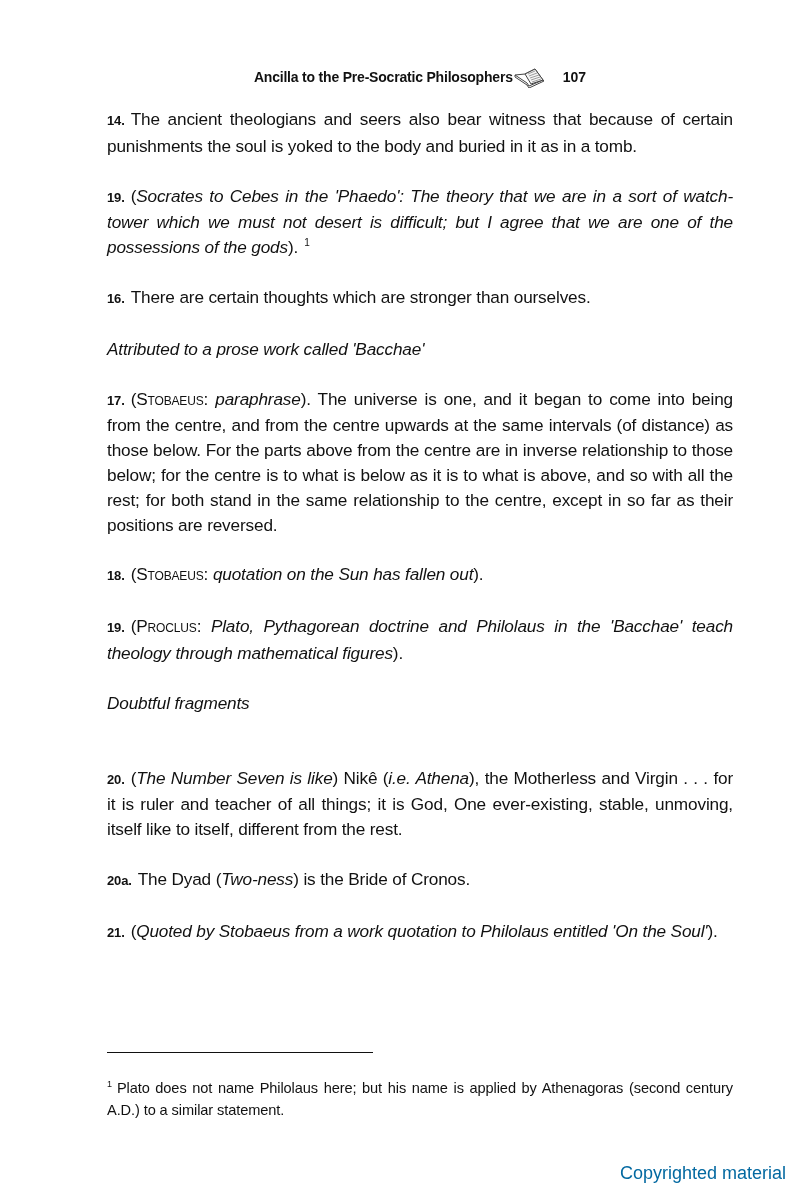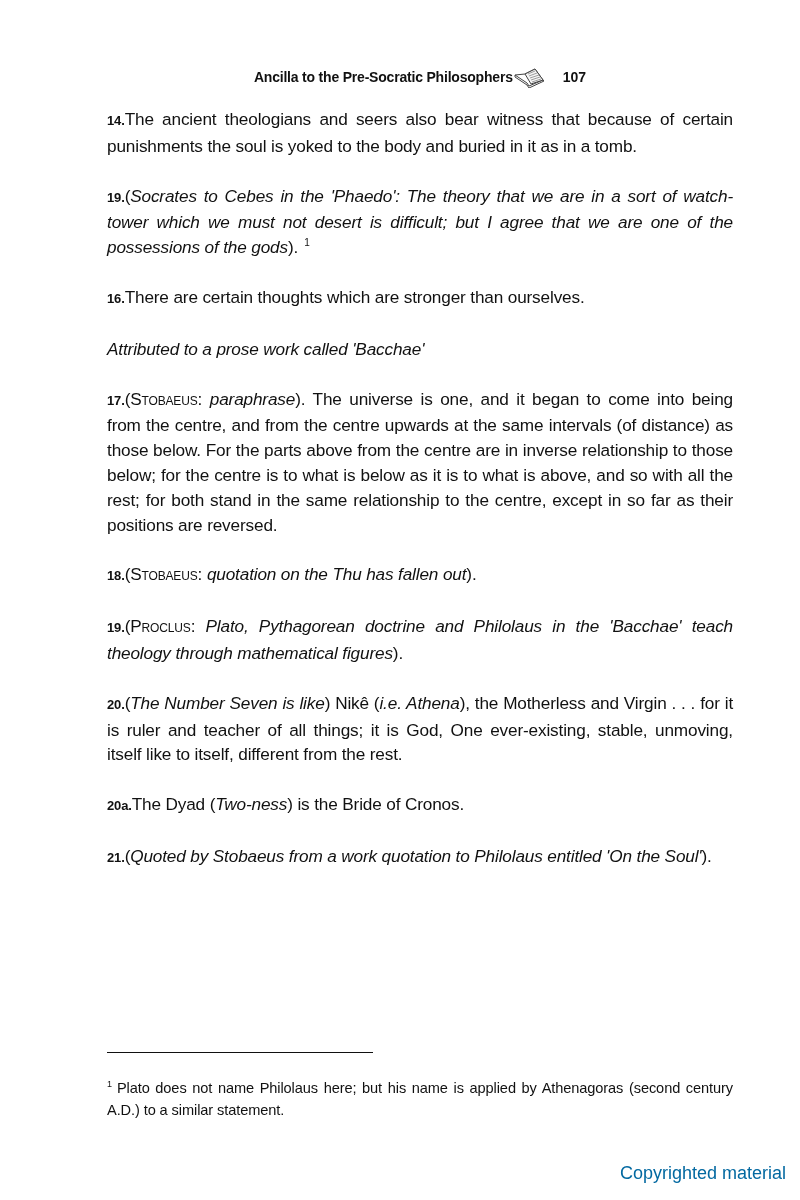--- a/index.html
+++ b/index.html
@@ -15,21 +15,21 @@
     .running-title { font-weight: bold; font-size: 14px; letter-spacing: -0.2px; }
     .header-right { display: flex; align-items: center; gap: 12px; }
     .page-num { font-weight: bold; font-size: 14px; }
     .book-icon { width: 38px; height: 22px; display: block; }
 
     .body-text {
       position: absolute; top: 107px; left: 107px; width: 626px;
       font-size: 17.2px; line-height: 24.8px; letter-spacing: -0.15px;
     }
     .para { margin: 0 0 25px 0; text-align: justify; }
-    .num { font-weight: bold; font-size: 13px; }
+    .num { font-weight: bold; font-size: 13px; margin-right: 6px; }
     .it { font-style: italic; }
     .sc { font-variant: small-caps; }
     .sup { font-size: 10px; vertical-align: super; line-height: 0; margin-left: 6px; }
     .heading { font-style: italic; margin: 10px 0 25px 0; }
     .gap-extra { margin-bottom: 50px; }
 
     .footnote-rule {
       position: absolute; top: 1052px; left: 107px; width: 266px; height: 0;
       border-top: 1.3px solid #111;
     }
@@ -72,27 +72,28 @@
     <span class="num">16.</span><span>There are certain thoughts which are stronger than ourselves.</span>
   </p>
 
   <p class="heading">Attributed to a prose work called 'Bacchae'</p>
 
   <p class="para">
     <span class="num">17.</span><span>(</span><span class="sc">Stobaeus</span><span>: </span><span class="it">paraphrase</span><span>). The universe is one, and it began to come into being from the centre, and from the centre upwards at the same intervals (of distance) as those below. For the parts above from the centre are in inverse relationship to those below; for the centre is to what is below as it is to what is above, and so with all the rest; for both stand in the same relationship to the centre, except in so far as their positions are reversed.</span>
   </p>
 
   <p class="para">
-    <span class="num">18.</span><span>(</span><span class="sc">Stobaeus</span><span>: </span><span class="it">quotation on the Thu has fallen out</span><span>).</span>
+    <span class="num">18.</span><span>(</span><span class="sc">Stobaeus</span><span>: </span><span class="it">quotation on the Sun has fallen out</span><span>).</span>
   </p>
 
   <p class="para">
     <span class="num">19.</span><span>(</span><span class="sc">Proclus</span><span>: </span><span class="it">Plato, Pythagorean doctrine and Philolaus in the 'Bacchae' teach theology through mathematical figures</span><span>).</span>
   </p>
 
+  <p class="heading gap-extra">Doubtful fragments</p>
 
   <p class="para">
     <span class="num">20.</span><span>(</span><span class="it">The Number Seven is like</span><span>) Nikê (</span><span class="it">i.e. Athena</span><span>), the Motherless and Virgin . . . for it is ruler and teacher of all things; it is God, One ever-existing, stable, unmoving, itself like to itself, different from the rest.</span>
   </p>
 
   <p class="para">
     <span class="num">20a.</span><span>The Dyad (</span><span class="it">Two-ness</span><span>) is the Bride of Cronos.</span>
   </p>
 
 

